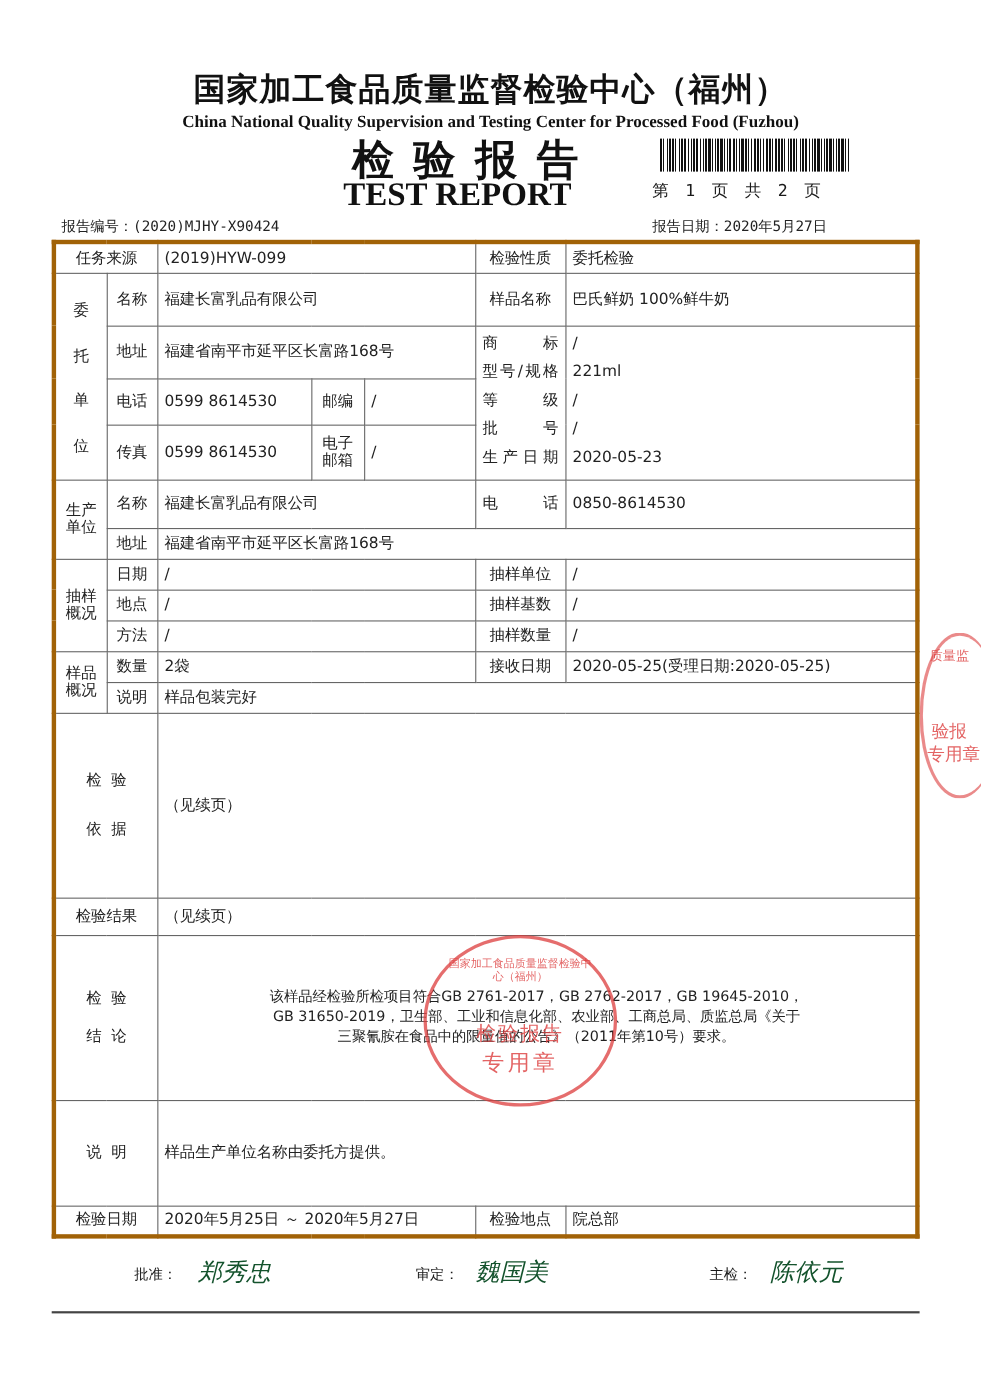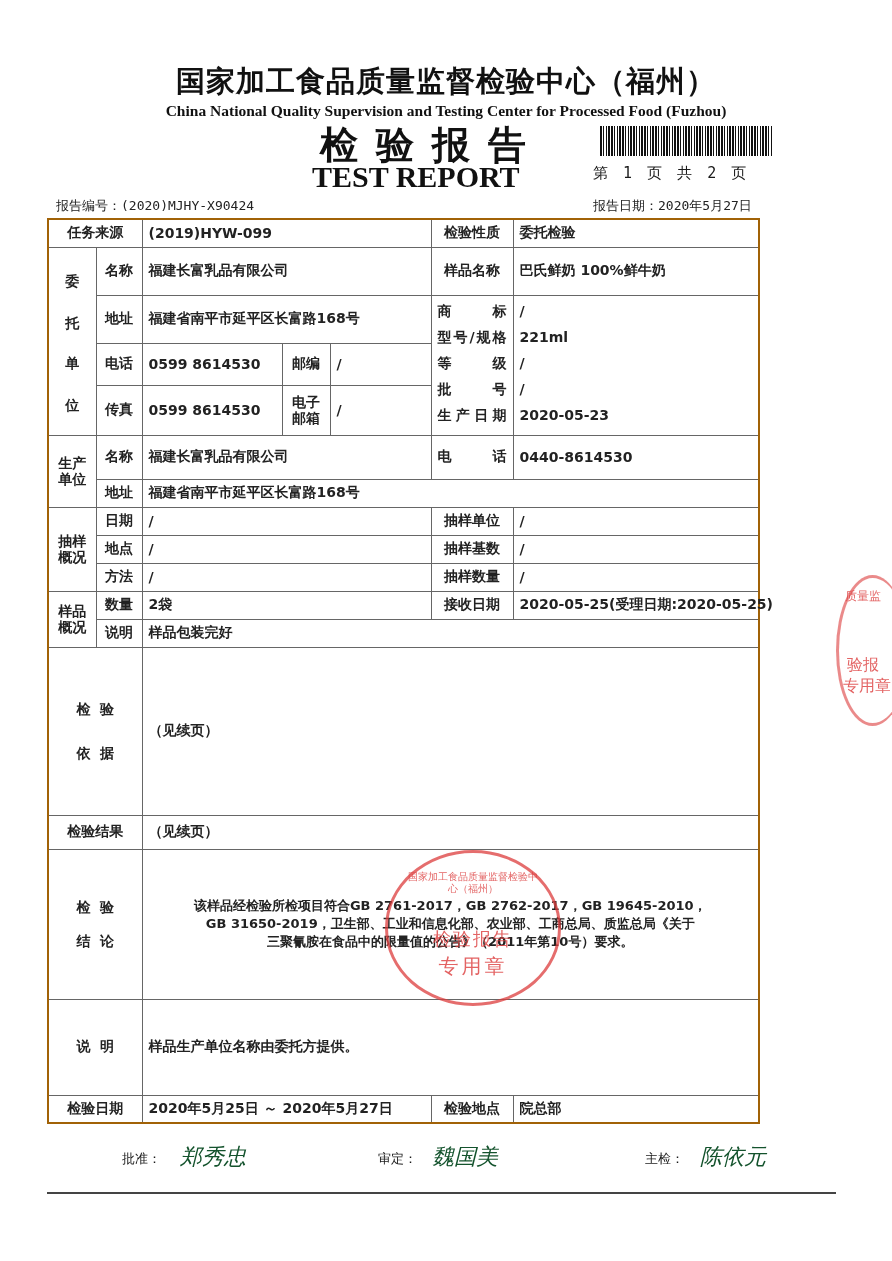--- a/index.html
+++ b/index.html
@@ -28,24 +28,23 @@
       background: repeating-linear-gradient(90deg,
         #111 0 2px, #fff 2px 3px, #111 3px 4px, #fff 4px 6px,
         #111 6px 7px, #fff 7px 8px, #111 8px 10px, #fff 10px 11px);
     }
     .page-no { left: 593px; top: 164px; font-size: 15px; letter-spacing: 3px; font-family: "DejaVu Sans Mono", monospace; }
     .meta { font-size: 13px; font-family: "DejaVu Sans Mono", monospace; top: 197px; color: #222; }
     .meta-left { left: 56px; }
     .meta-right { left: 593px; }
 
     table.report {
-      position: absolute; left: 47px; top: 218px; width: 713px;
-      border-collapse: collapse; border: 2px solid #a16207; table-layout: fixed;
+      position: absolute; left: 47px; top: 218px; width: 789px;
+      border-collapse: collapse; border: 4px solid #a16207; table-layout: fixed;
       font-size: 14px;
-      font-weight: bold;
     }
     table.report td {
       border: 1px solid #666; padding: 0 6px; vertical-align: middle;
       font-family: "DejaVu Sans", sans-serif; font-size: 14px; color: #222;
       white-space: nowrap;
     }
     td.lbl { text-align: center; padding: 0 2px; }
     td.val { font-family: "DejaVu Sans Mono", monospace; font-size: 13.5px; }
     td.vlabel { text-align: center; line-height: 26px; padding: 0; }
     td.spread { text-align: justify; text-align-last: justify; padding: 0 8px; }
@@ -148,21 +147,21 @@
   </tr>
 
   <tr style="height:44px">
     <td class="lbl multi-lbl" rowspan="2">
       <div>生产</div>
       <div>单位</div>
     </td>
     <td class="lbl">名称</td>
     <td class="val" colspan="3">福建长富乳品有限公司</td>
     <td class="lbl spread">电  话</td>
-    <td class="val">0440-8614530</td>
+    <td class="val">0850-8614530</td>
   </tr>
   <tr style="height:28px">
     <td class="lbl">地址</td>
     <td class="val" colspan="5">福建省南平市延平区长富路168号</td>
   </tr>
 
   <tr style="height:28px">
     <td class="lbl multi-lbl" rowspan="3">
       <div>抽样</div>
       <div>概况</div>

